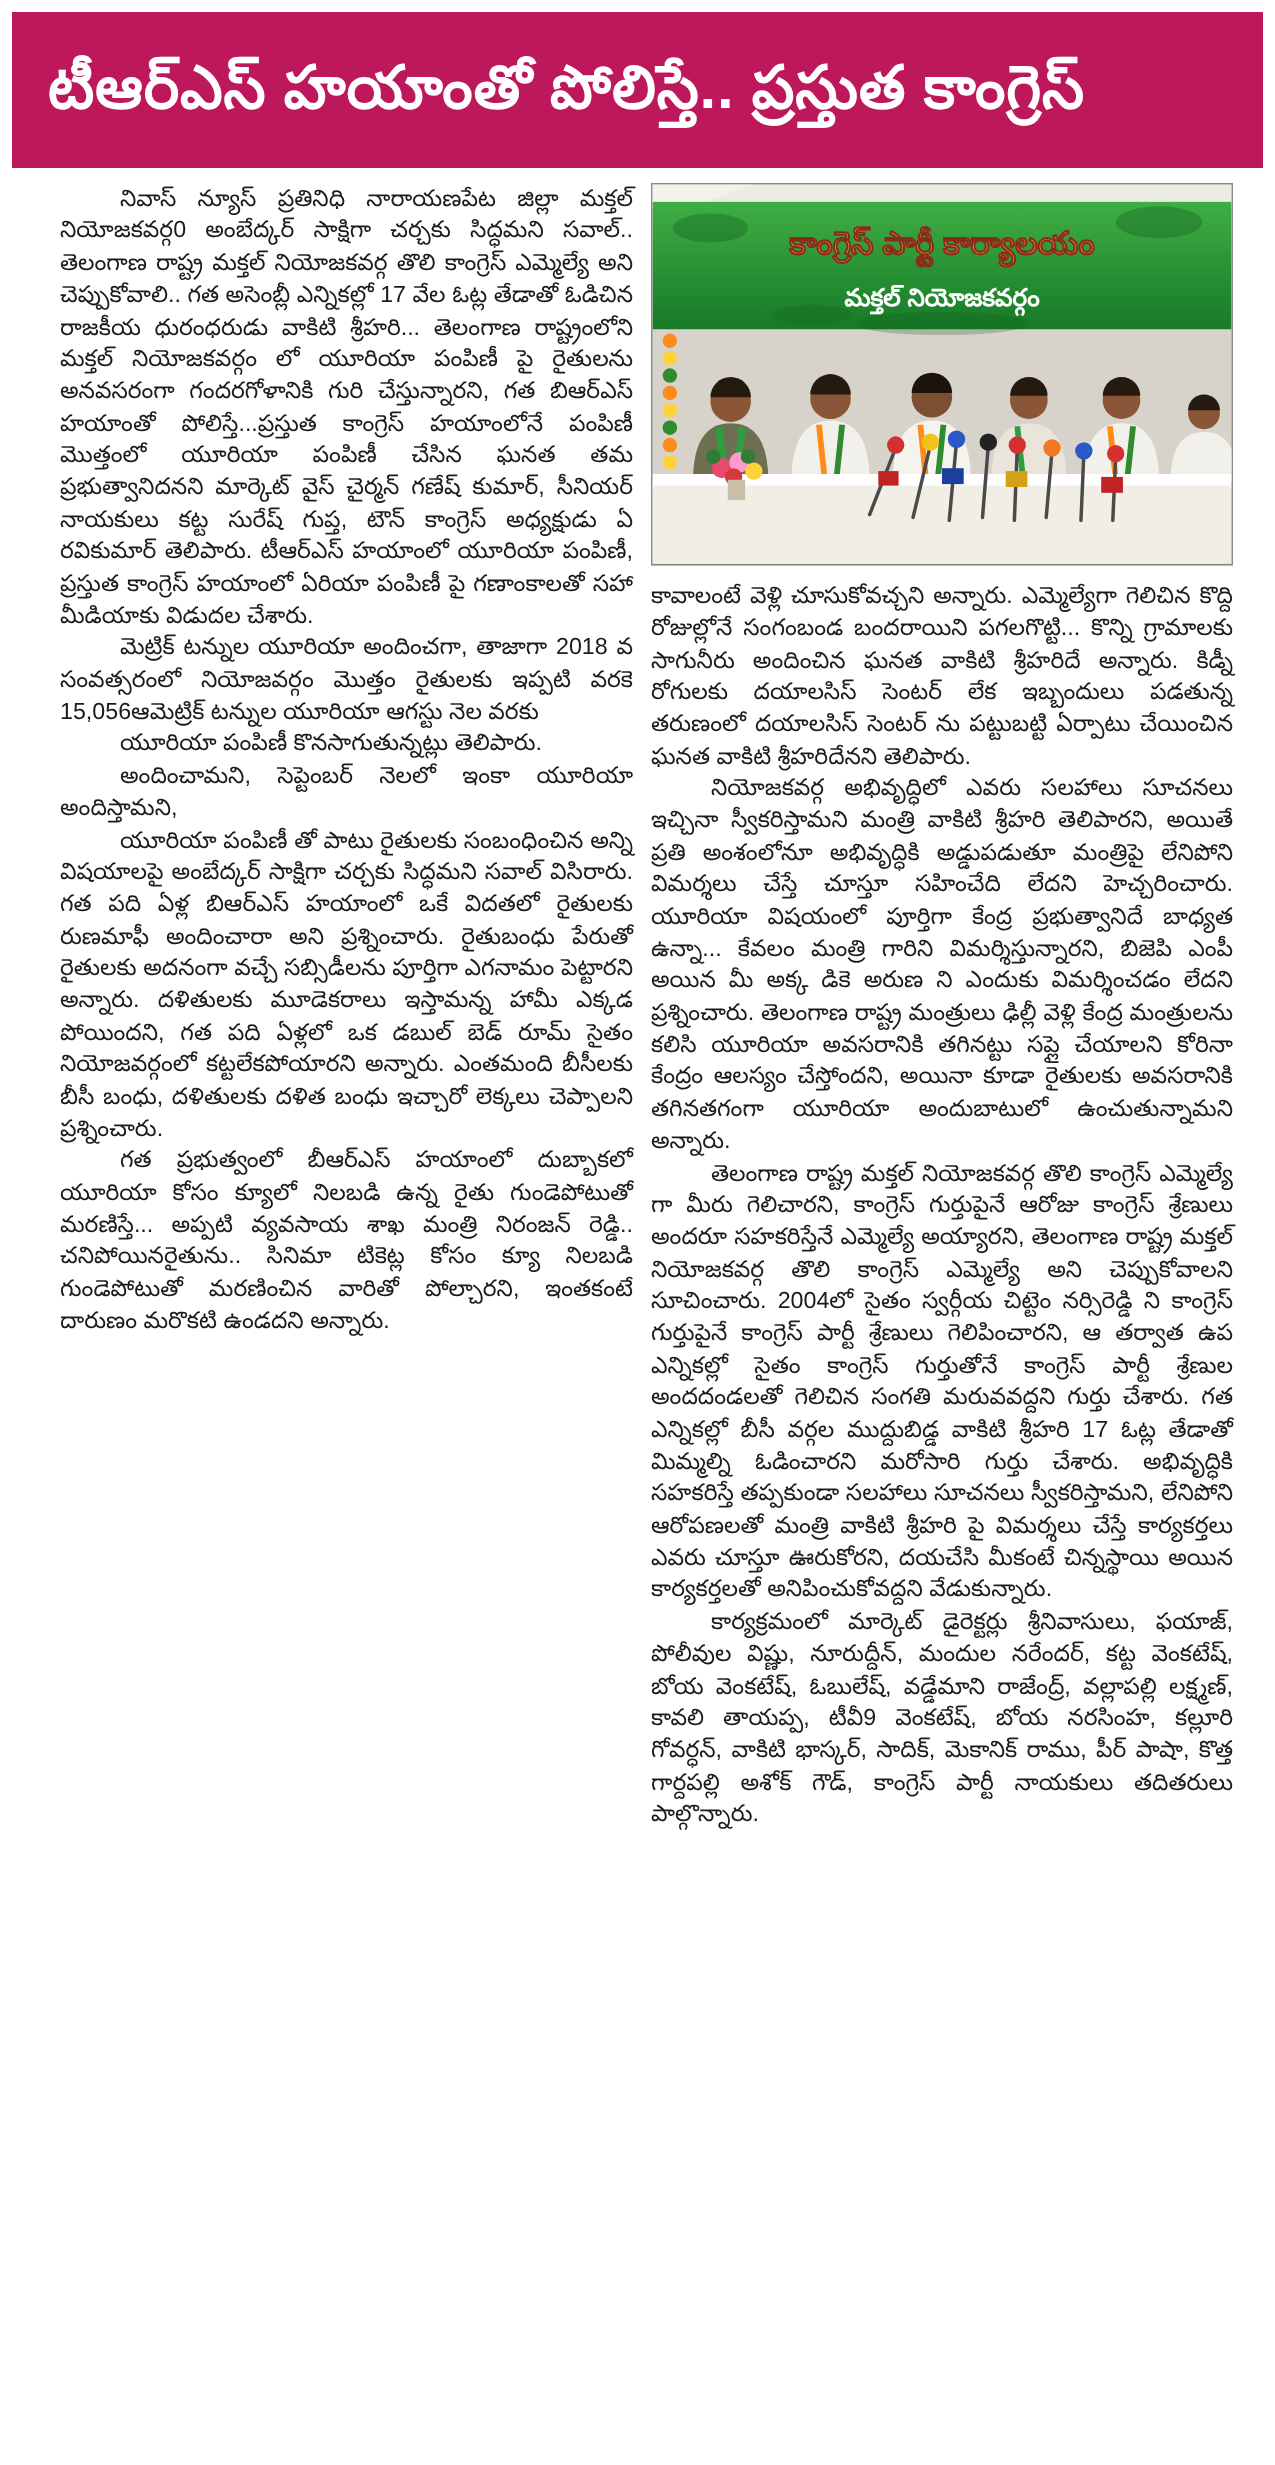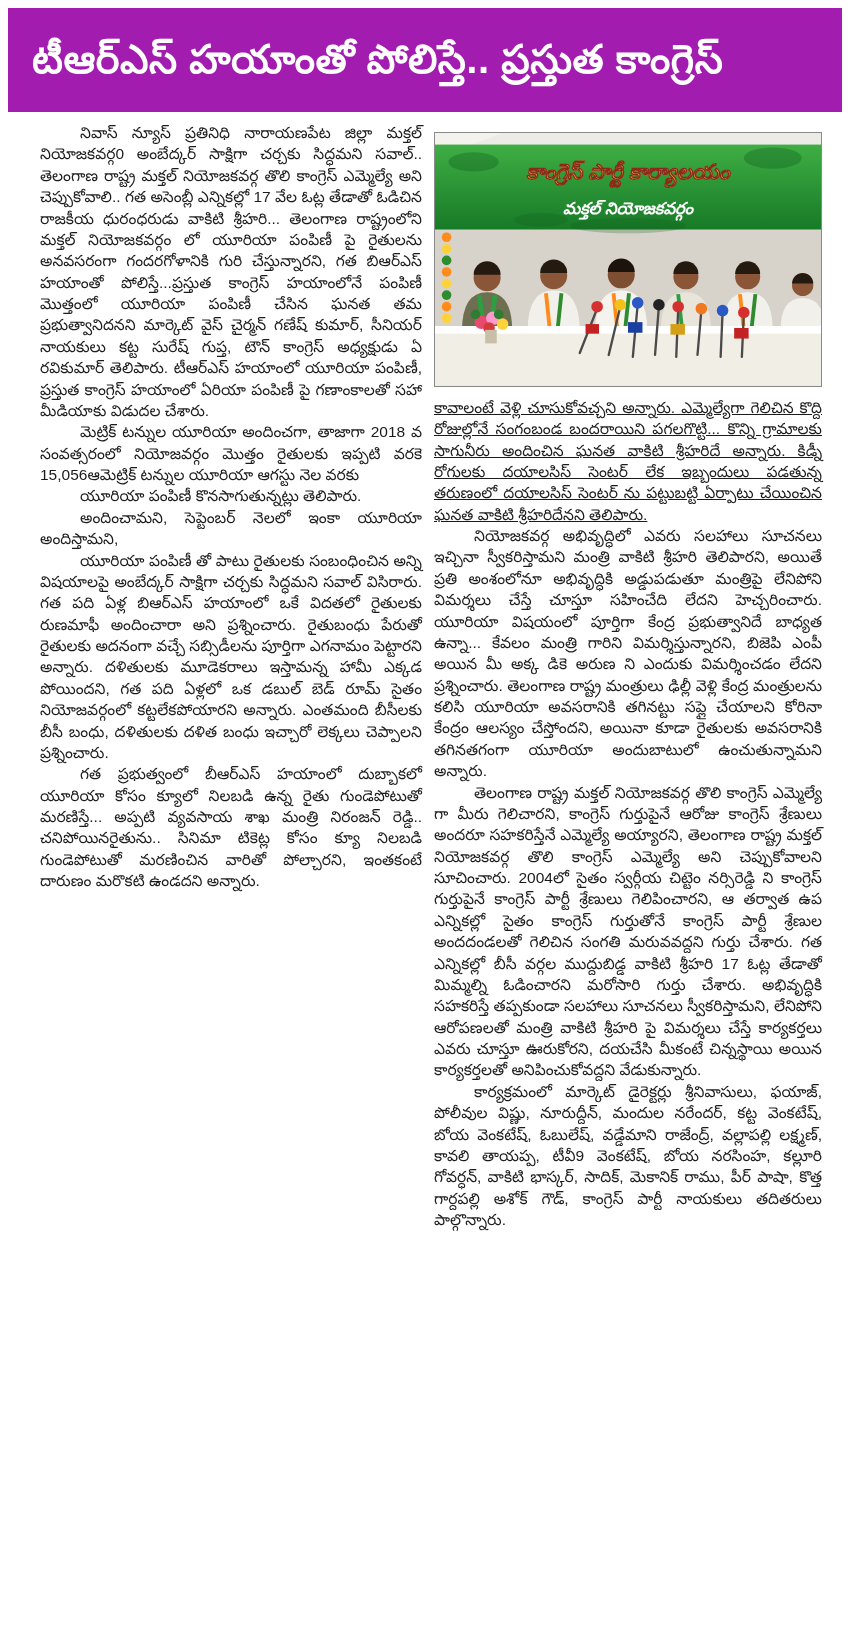--- a/index.html
+++ b/index.html
@@ -6,21 +6,21 @@
   .page{
     width:850px;
     min-height:1643px;
     margin:0 auto;
     background:#ffffff;
     font-family:"Liberation Sans","DejaVu Sans",sans-serif;
     color:#1b1b1b;
     box-sizing:border-box;
   }
   .headline{
-    background:#a21caf;
+    background:#be185d;
     color:#ffffff;
     margin:8px 8px 0 8px;
     padding:18px 24px 20px 24px;
     font-size:40px;
     font-weight:700;
     line-height:1.65;
     letter-spacing:0.5px;
   }
   .headline .hline{display:block;}
   .subtitle{
@@ -40,26 +40,25 @@
   .col.left{width:382px;flex:none;}
   .col.right{flex:1;min-width:0;}
   .para{
     margin:0;
     font-size:15.5px;
     line-height:1.38;
     text-align:justify;
     text-indent:40px;
     word-break:break-word;
   }
-  .para.noindent{text-indent:0;text-decoration:underline;}
+  .para.noindent{text-indent:0;}
   .photo-frame{
-    margin:10px 0 10px 0;
+    margin:0 0 10px 0;
     border:1px solid #8a8a8a;
     background:#cfcbc2;
-    font-style:italic;
   }
   .photo-frame svg{display:block;width:100%;height:auto;}
 </style>
 </head>
 <body>
 
 <div class="page">
 
   <div class="headline">
     <span class="hline">టీఆర్ఎస్ హయాంతో పోలిస్తే.. ప్రస్తుత కాంగ్రెస్</span>

